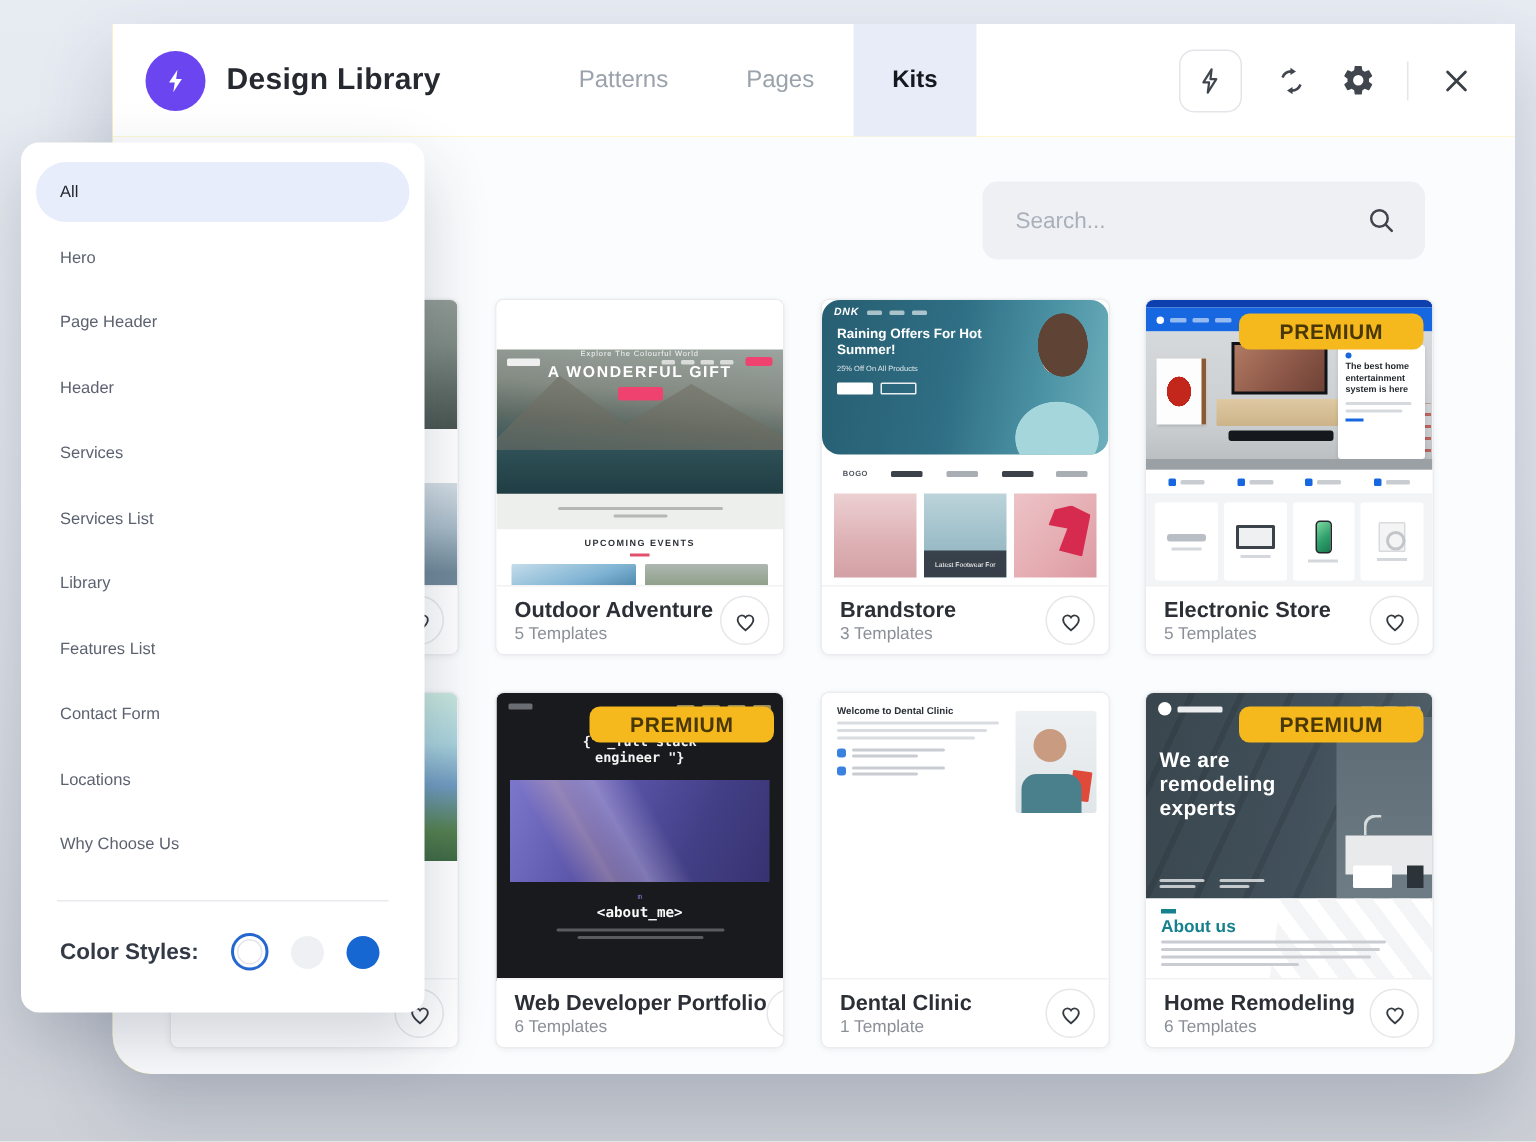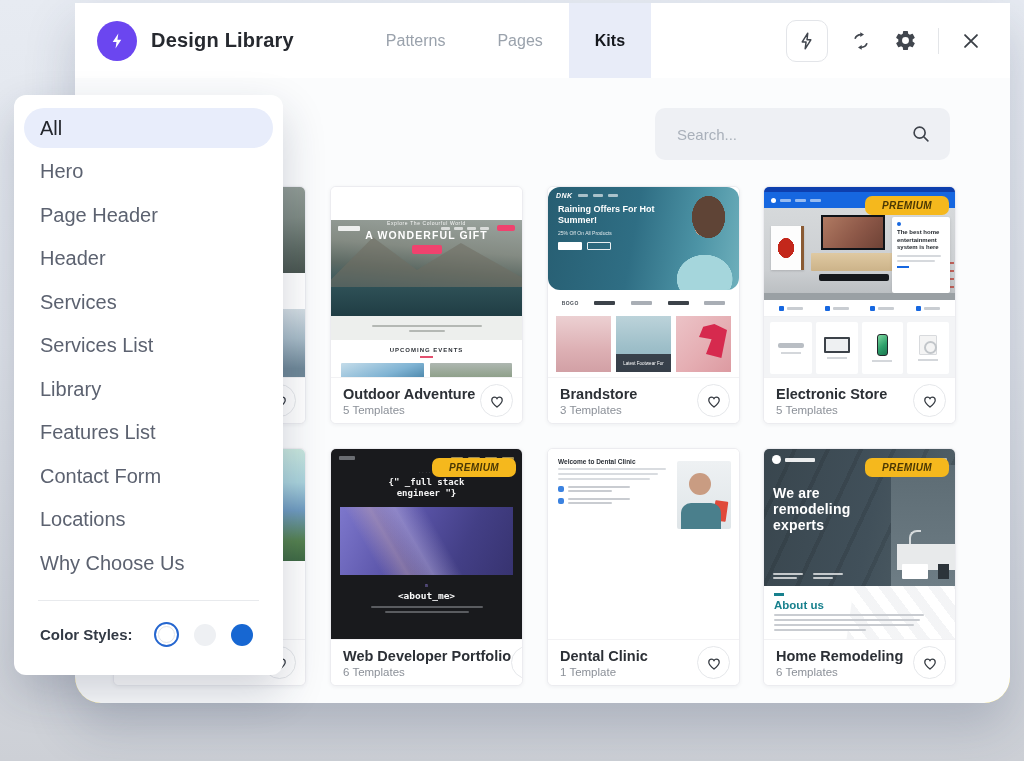--- a/index.html
+++ b/index.html
@@ -2,21 +2,21 @@
 <html><head>
 <meta charset="utf-8">
 <style>
   * { margin:0; padding:0; box-sizing:border-box; }
   html,body { width:1024px; height:761px; overflow:hidden; }
   body { font-family:"Liberation Sans", sans-serif;
          background:linear-gradient(180deg,#e7ebf2 0%,#dfe3ea 45%,#d3d7de 78%,#cdd0d6 100%); }
   .page { position:relative; width:1024px; height:761px; }
 
   
-  .window { position:absolute; left:75px; top:3px; width:935px; height:700px;
+  .window { position:absolute; left:75px; top:16px; width:935px; height:700px;
             background:#fde047; border-radius:0 0 26px 26px;
             box-shadow:0 24px 50px rgba(50,62,95,.22); }
   .hdr { position:absolute; top:0; left:0; right:0; height:75px; display:flex;
          align-items:center; padding-left:22px; background:#fff; z-index:2; }
   .logo { width:40px; height:40px; border-radius:50%; background:#6b46f0;
           display:flex; align-items:center; justify-content:center; flex:0 0 auto; }
   .app-title { margin-left:14px; font-size:20px; font-weight:700; color:#26292f; letter-spacing:.2px; }
   .tabs { display:flex; align-self:stretch; margin-left:66px; }
   .tab { display:flex; align-items:center; padding:0 26px; font-size:16px;
          color:#9aa2ac; cursor:pointer; }
@@ -47,22 +47,22 @@
   .thumb { position:relative; width:100%; height:192px; overflow:hidden; background:#fff; }
   .cfoot { position:absolute; left:0; right:0; bottom:0; height:46px; background:#fff;
            border-top:1px solid #f2f2f4; display:flex; align-items:center;
            justify-content:space-between; padding:0 9px 0 12px; }
   .ctitle { font-size:14.5px; font-weight:700; color:#2c3036; white-space:nowrap; }
   .ccount { font-size:11.5px; color:#8b9098; margin-top:2px; }
   .heart { width:33px; height:33px; border-radius:50%; border:1px solid #e5e7ea;
            background:#fff; display:flex; align-items:center; justify-content:center;
            cursor:pointer; flex:0 0 auto; }
   .premium { position:absolute; top:9px; right:6px; z-index:6; background:#f5b81d;
-             color:#4a3804; font-size:10px; font-weight:700; letter-spacing:.4px;
-             padding:4px 17px; border-radius:7px;font-style:italic; }
+             color:#4a3804; font-size:14px; font-weight:700; letter-spacing:.4px;
+             padding:4px 27px; border-radius:7px; }
 
   .bar { background:#c6cad0; height:2px; border-radius:1px; }
 
   
   .od-hero { position:relative; height:96px;
     background:linear-gradient(185deg,#9ba49f 0%,#848b83 32%,#5d6a64 52%,#35565c 72%,#2b4a51 100%); }
   .od-mnt { position:absolute; inset:0; background:#6f6e62; opacity:.55;
     clip-path:polygon(0 62%,22% 18%,45% 52%,68% 24%,100% 60%,100% 100%,0 100%); }
   .od-water { position:absolute; left:0; right:0; bottom:0; height:30%;
     background:linear-gradient(#2e5056,#203d44); }
@@ -267,21 +267,21 @@
   .pb-img1 { height:112px;
     background:linear-gradient(180deg,#c8e6dd 0%,#a9d2dc 30%,#6f9bc0 55%,#55814f 82%,#3f6a44 100%); }
   .pb-gap { height:80px; background:#fff; padding:10px 0 0 10px; }
   .pb-img2 { width:70px; height:22px; background:linear-gradient(120deg,#9cc4e0 0%,#5d8fae 60%,#4c7f4e 100%); }
 
   
   .dropdown { position:absolute; left:14px; top:95px; width:269px; height:580px;
     background:#fff; border-radius:12px; box-shadow:0 18px 44px rgba(30,40,70,.20);
     z-index:30; padding:13px 10px 0; }
   .f-item { height:40px; margin-bottom:3.5px; display:flex; align-items:center;
-    padding:0 16px; font-size:20px; color:#5c6270; border-radius:20px; cursor:pointer; }
+    padding:0 16px; font-size:11px; color:#5c6270; border-radius:20px; cursor:pointer; }
   .f-item.active { background:#e8edfb; color:#23262c; font-weight:500; }
   .f-div { height:1px; background:#e8eaed; margin:17px 14px 0; }
   .f-colors { display:flex; align-items:center; padding:21px 16px 0; }
   .f-clabel { font-size:15px; font-weight:700; color:#333a45; }
   .swatches { margin-left:auto; display:flex; align-items:center; gap:15px; padding-right:4px; }
   .sw { border-radius:50%; cursor:pointer; }
   .sw1 { width:25px; height:25px; border:2.5px solid #2566cf; background:#fff; position:relative; }
   .sw1::after { content:""; position:absolute; inset:2px; border:1px solid #e2e5e9; border-radius:50%; }
   .sw2 { width:22px; height:22px; background:#eef0f3; }
   .sw3 { width:22px; height:22px; background:#1767d2; }

